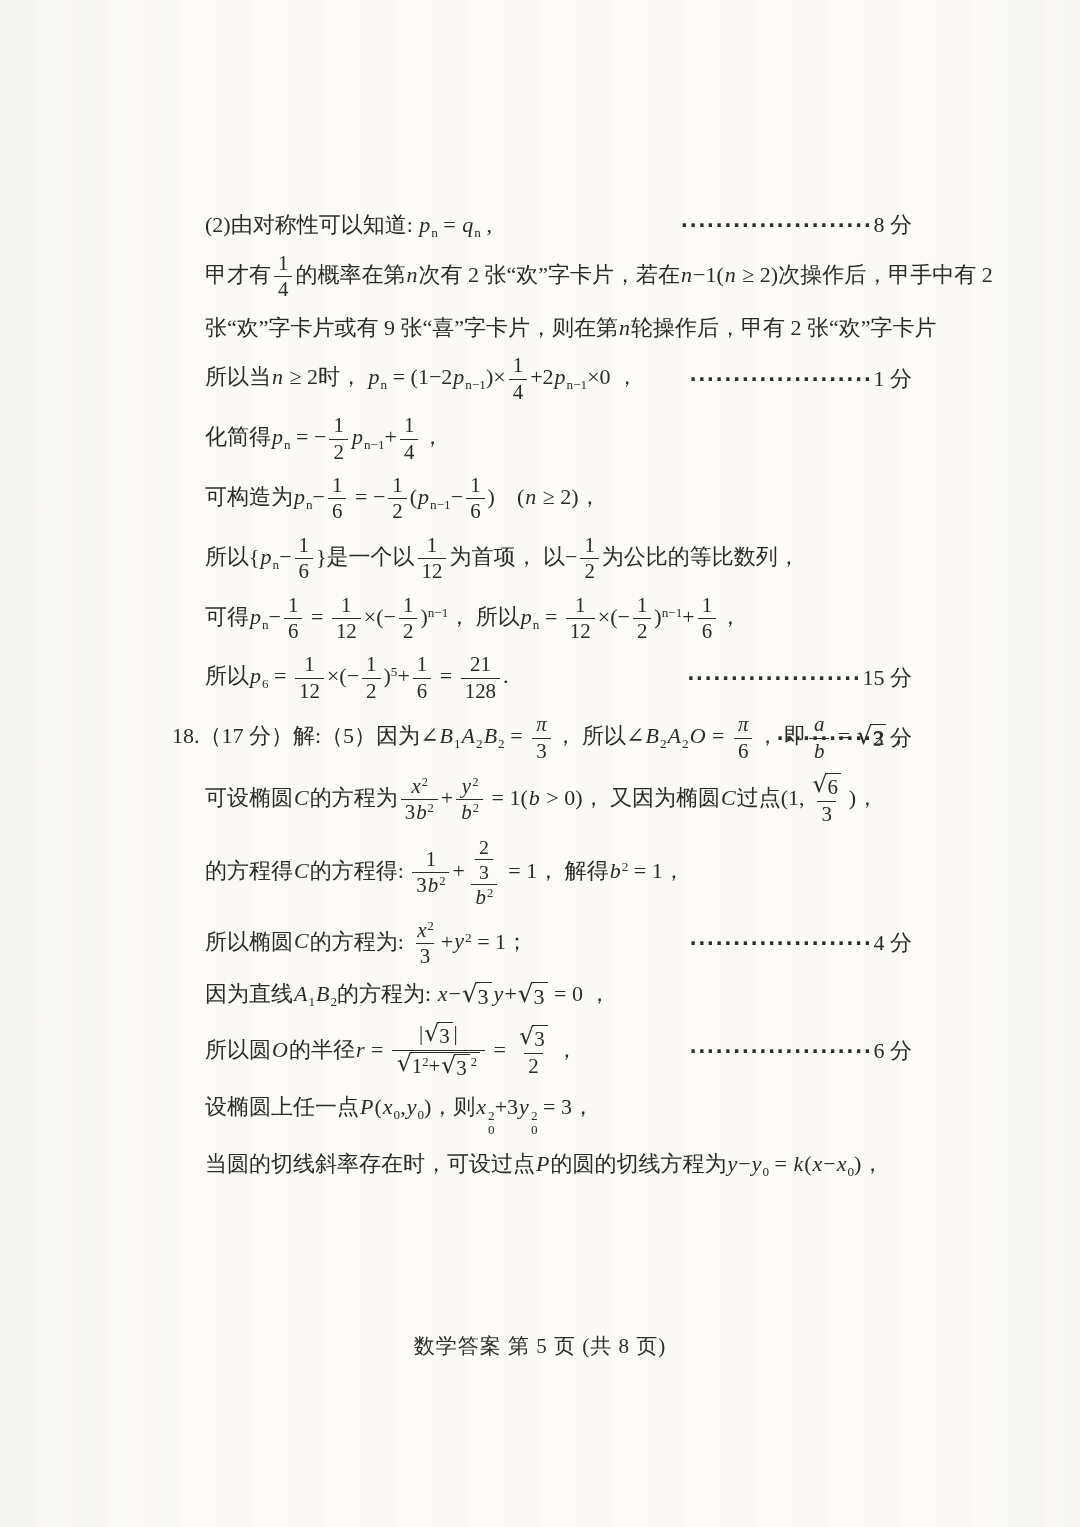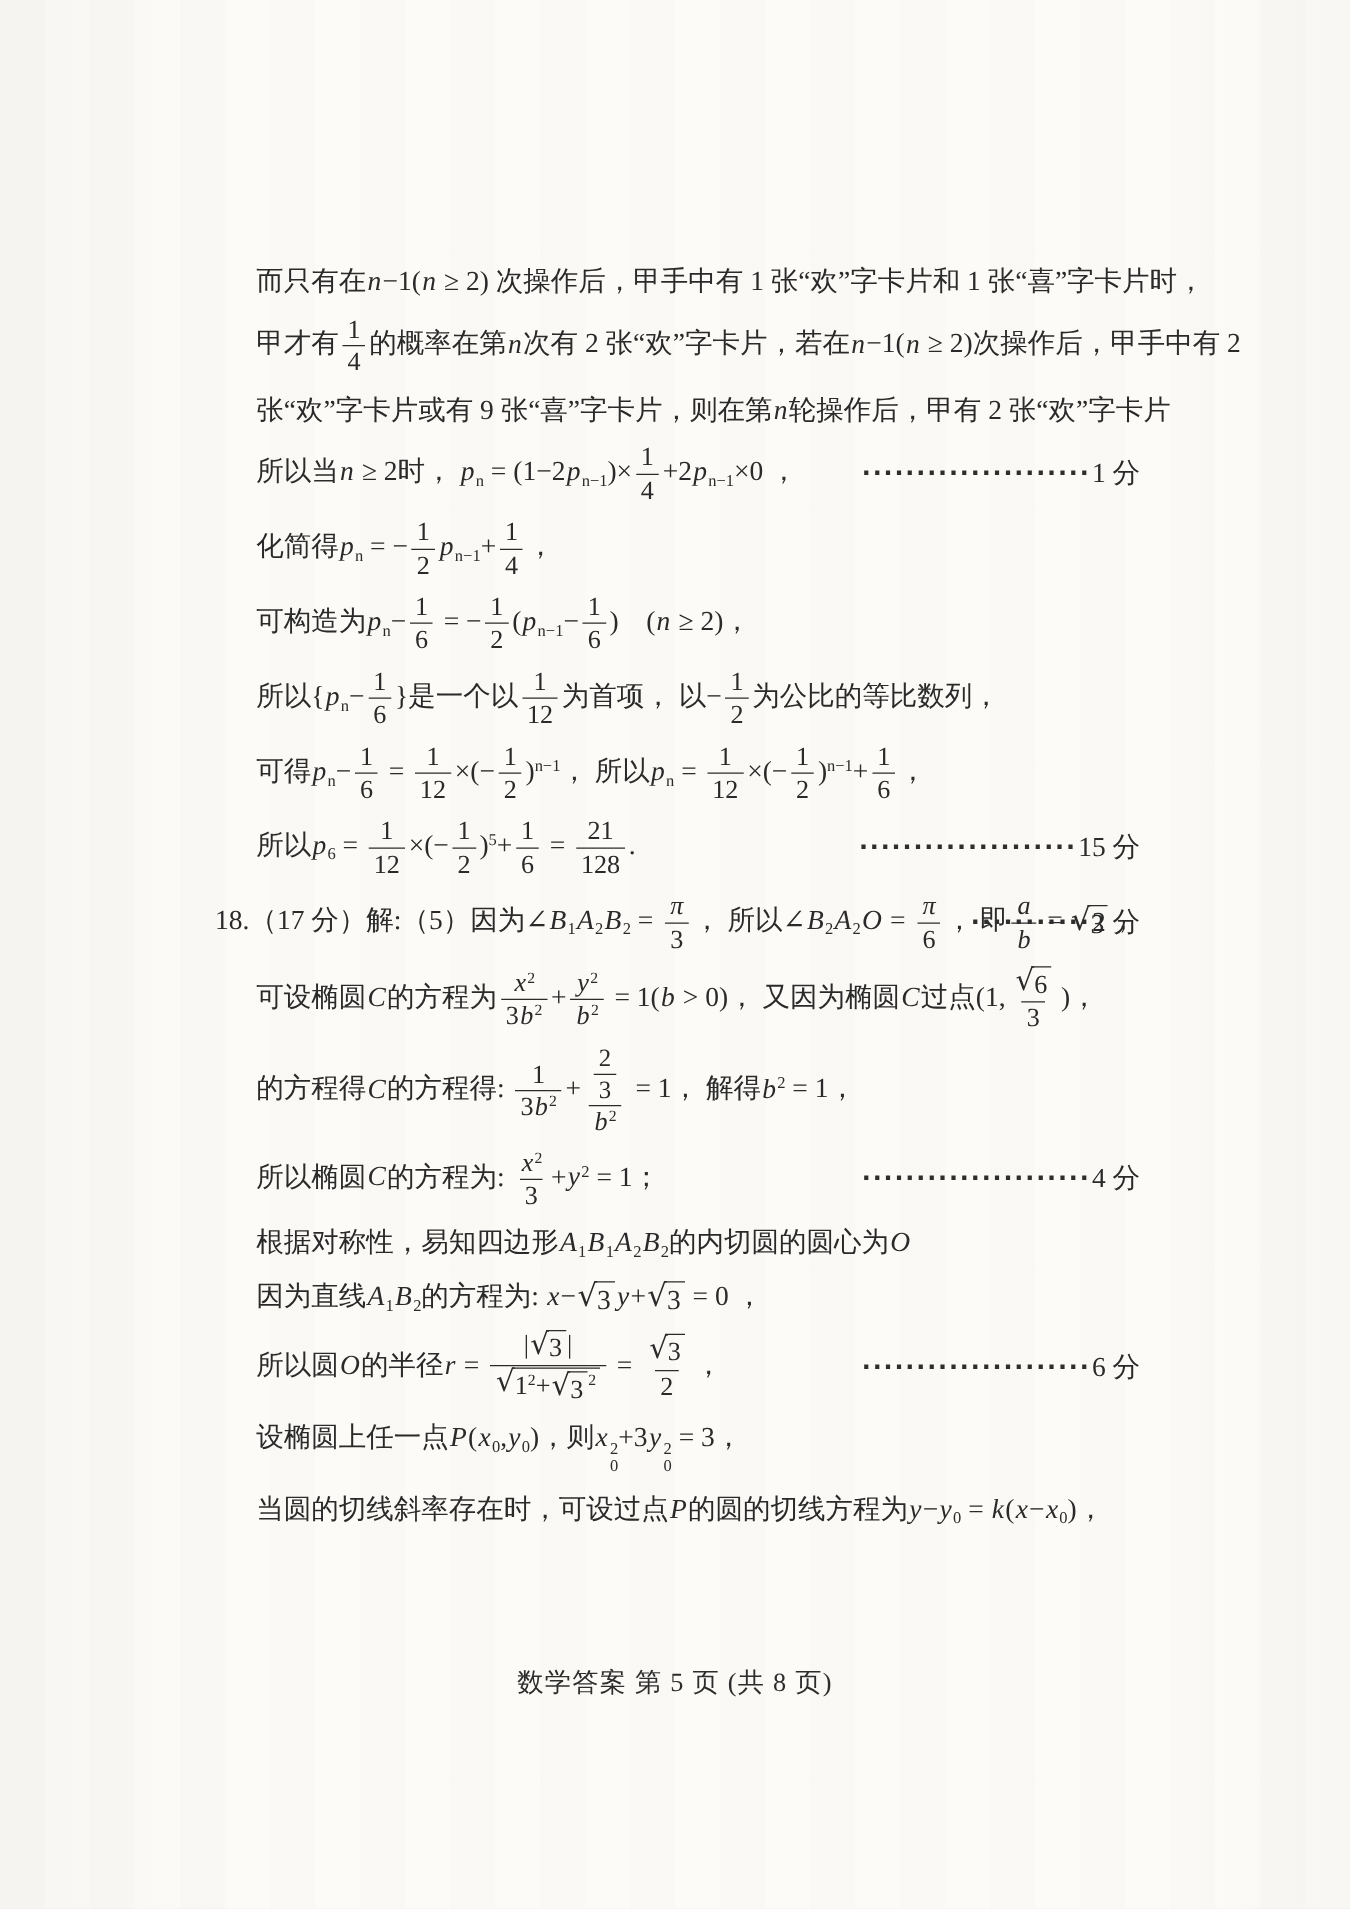--- a/index.html
+++ b/index.html
@@ -80,21 +80,24 @@
     position:absolute;left:0;right:0;top:1332px;
     text-align:center;font-size:21px;letter-spacing:1px;color:#2d2d2d;
     font-family:"Liberation Serif","DejaVu Serif",serif;
   }
 </style>
 </head>
 <body>
 
 <div class="page">
   <div class="content" id="lines">
-      <div class="line plain ind1"><span class="tx">而只有在</span><span class="m">n</span><span class="n">−1(</span><span class="m">n</span><span class="n"> ≥ 2)</span><span class="tx"> 次操作后，甲手中有 1 张“欢”字卡片和 1 张“喜”字卡片时，</span></div>
+      <div class="line plain ind1"><span class="tx">(2)由对称性可以知道: </span><span class="m">p</span><sub class="ss it">n</sub><span class="n"> = </span><span class="m">q</span><sub class="ss it">n</sub><span class="tx"> ,</span><span class="score">
+          <span class="dots">······················</span>
+          <span class="slab">8 分</span>
+        </span></div>
       <div class="line tall ind1"><span class="tx">甲才有</span><span class="frac">
           <span class="fnum"><span class="n">1</span></span>
           <span class="fden"><span class="n">4</span></span>
         </span><span class="tx">的概率在第</span><span class="m">n</span><span class="tx">次有 2 张“欢”字卡片，若在</span><span class="m">n</span><span class="n">−1(</span><span class="m">n</span><span class="n"> ≥ 2)</span><span class="tx">次操作后，甲手中有 2</span></div>
       <div class="line plain ind1"><span class="tx">张“欢”字卡片或有 9 张“喜”字卡片，则在第</span><span class="m">n</span><span class="tx">轮操作后，甲有 2 张“欢”字卡片</span></div>
       <div class="line tall ind1"><span class="tx">所以当</span><span class="m">n</span><span class="n"> ≥ 2</span><span class="tx">时， </span><span class="m">p</span><sub class="ss it">n</sub><span class="n"> = (1−2</span><span class="m">p</span><sub class="ss it">n−1</sub><span class="n">)×</span><span class="frac">
           <span class="fnum"><span class="n">1</span></span>
           <span class="fden"><span class="n">4</span></span>
         </span><span class="n">+2</span><span class="m">p</span><sub class="ss it">n−1</sub><span class="n">×0</span><span class="tx"> ，</span><span class="score">
           <span class="dots">·····················</span>
@@ -201,21 +204,20 @@
             </span></span>
           <span class="fden"><span class="m">b</span><sup class="ss">2</sup></span>
         </span><span class="n"> = 1</span><span class="tx">， 解得</span><span class="m">b</span><sup class="ss">2</sup><span class="n"> = 1</span><span class="tx">，</span></div>
       <div class="line tall ind1"><span class="tx">所以椭圆</span><span class="m">C</span><span class="tx">的方程为: </span><span class="frac">
           <span class="fnum"><span class="m">x</span><sup class="ss">2</sup></span>
           <span class="fden"><span class="n">3</span></span>
         </span><span class="n">+</span><span class="m">y</span><sup class="ss">2</sup><span class="n"> = 1</span><span class="tx">；</span><span class="score">
           <span class="dots">·····················</span>
           <span class="slab">4 分</span>
         </span></div>
-      <div class="line plain ind1"><span class="tx">根据对称性，易知四边形</span><span class="m">A</span><sub class="ss">1</sub><span class="m">B</span><sub class="ss">1</sub><span class="m">A</span><sub class="ss">2</sub><span class="m">B</span><sub class="ss">2</sub><span class="tx">的内切圆的圆心为</span><span class="m">O</span></div>
       <div class="line plain ind1"><span class="tx">因为直线</span><span class="m">A</span><sub class="ss">1</sub><span class="m">B</span><sub class="ss">2</sub><span class="tx">的方程为: </span><span class="m">x</span><span class="n">−</span><span class="sqrt">
           <span class="rad">√</span>
           <span class="sqc"><span class="n">3</span></span>
         </span><span class="m">y</span><span class="n">+</span><span class="sqrt">
           <span class="rad">√</span>
           <span class="sqc"><span class="n">3</span></span>
         </span><span class="n"> = 0</span><span class="tx"> ，</span></div>
       <div class="line tall ind1"><span class="tx">所以圆</span><span class="m">O</span><span class="tx">的半径</span><span class="m">r</span><span class="n"> = </span><span class="frac">
           <span class="fnum"><span class="n">|</span><span class="sqrt">
               <span class="rad">√</span>

